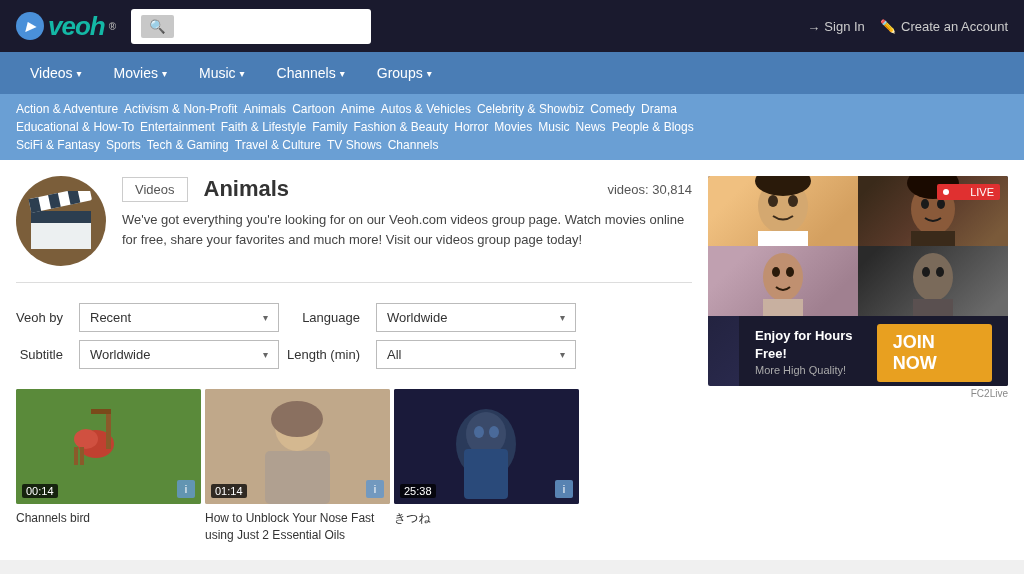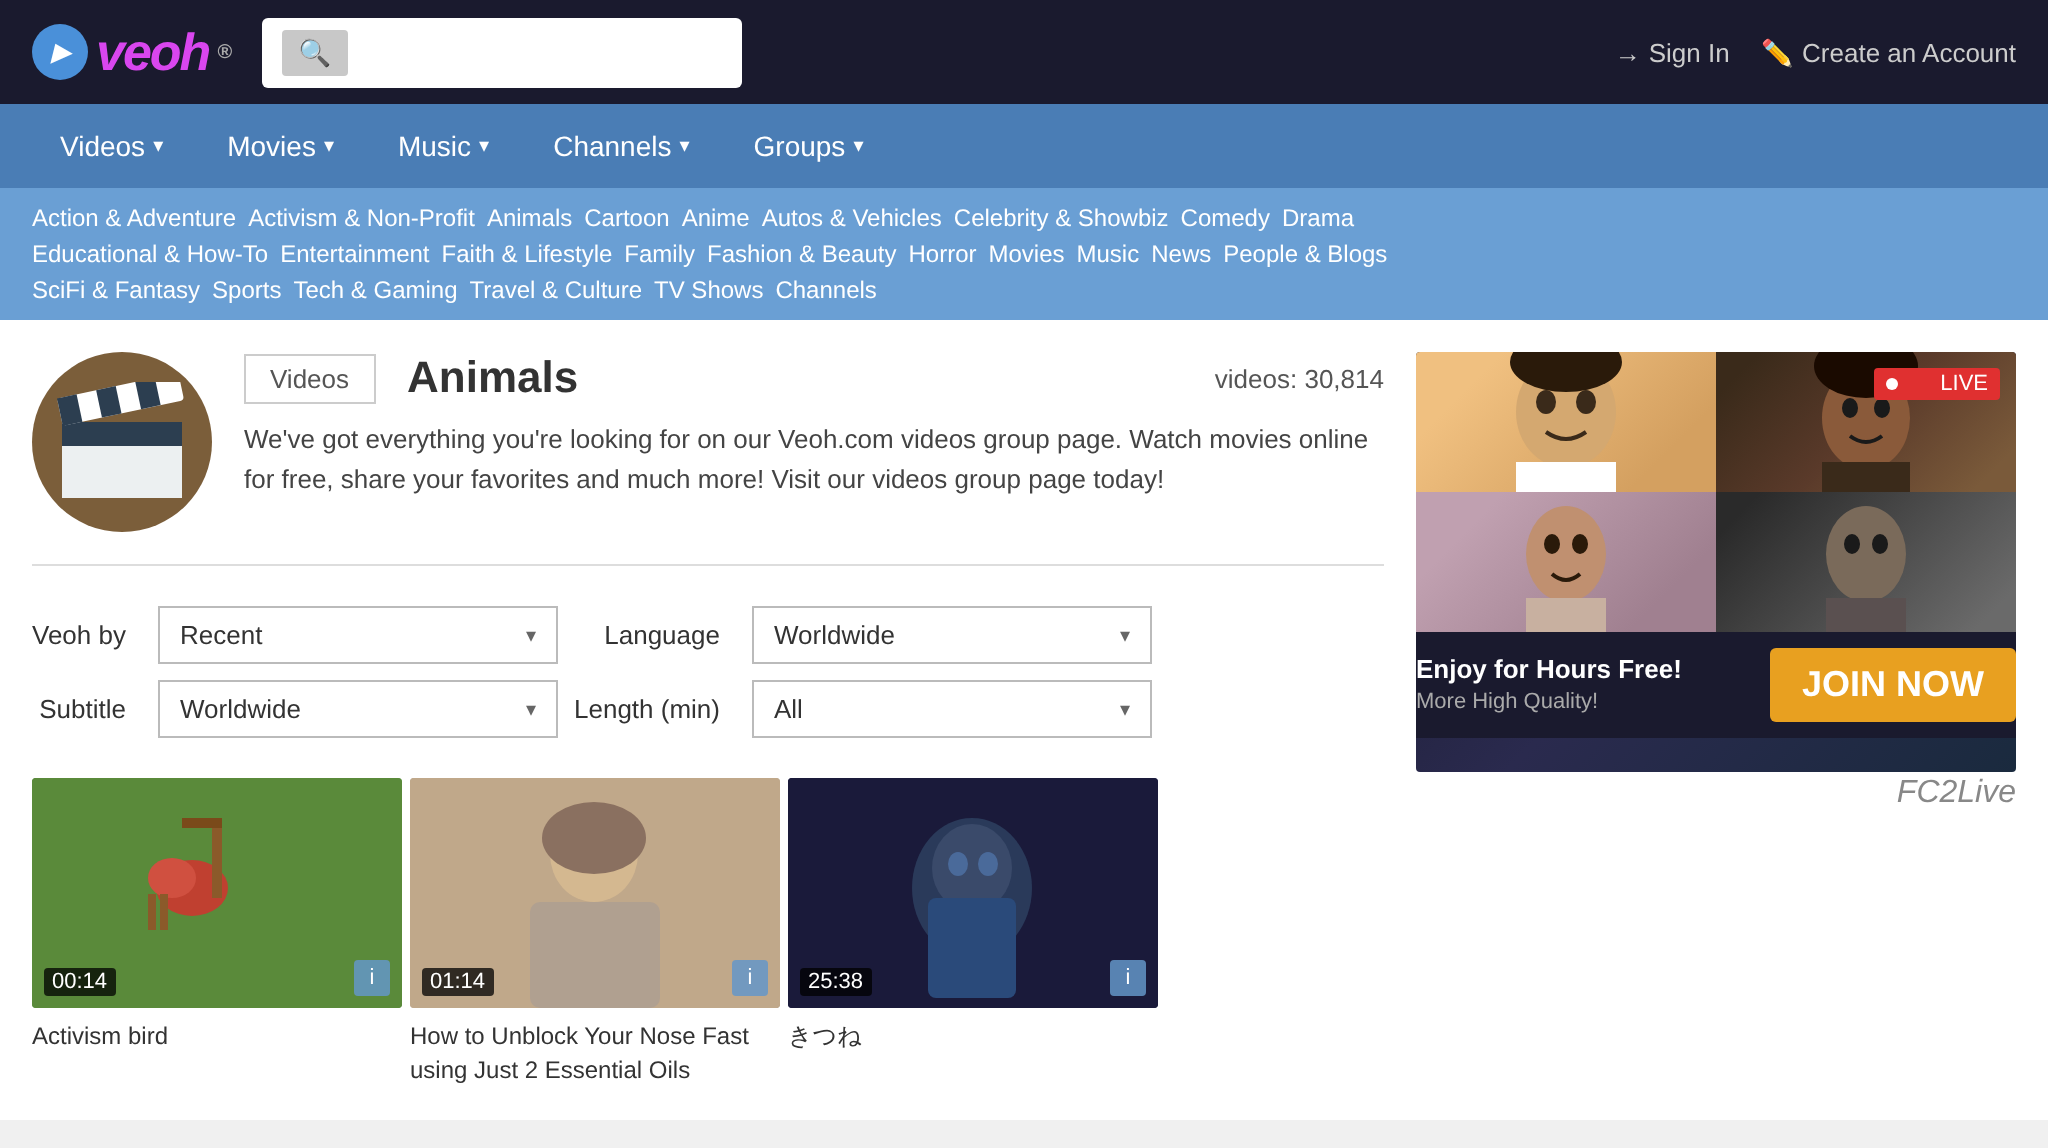--- a/index.html
+++ b/index.html
@@ -28,21 +28,21 @@
       background: #4a90d9;
       border-radius: 50%;
       width: 28px;
       height: 28px;
       display: inline-flex;
       align-items: center;
       justify-content: center;
       color: white;
       font-size: 12px;
     }
-    .logo-text { color: #d946ef; font-size: 26px; font-weight: bold; font-style: italic; }
+    .logo-text { color: #14b8a6; font-size: 26px; font-weight: bold; font-style: italic; }
     .logo-reg { font-size: 10px; color: #aaa; font-style: normal; vertical-align: super; }
     .search-bar {
       display: flex;
       align-items: center;
       background: white;
       border-radius: 3px;
       padding: 6px 10px;
       flex: 0 0 240px;
       gap: 8px;
     }
@@ -308,46 +308,46 @@
       align-items: center;
       justify-content: center;
     }
     .ad-img-1 { background: linear-gradient(135deg, #f0c080 20%, #d4a060 80%); }
     .ad-img-2 { background: linear-gradient(135deg, #3a2a1a 10%, #5a3a2a 50%, #7a5a3a 90%); }
     .ad-img-3 { background: linear-gradient(135deg, #c0a0b0 20%, #a08090 80%); }
     .ad-img-4 { background: linear-gradient(135deg, #2a2a2a 10%, #4a4a4a 50%, #6a6a6a 90%); }
     .ad-bottom {
       background: #1a1a2e;
       color: white;
-      padding: 8px 0;
+      padding: 8px 16px;
       display: flex;
       align-items: center;
       justify-content: space-between;
+      margin-left: 31px;
     }
     .ad-text-left {
       font-size: 13px;
       line-height: 1.4;
     }
     .ad-text-left .line1 { font-weight: bold; }
     .ad-text-left .line2 { color: #aaa; font-size: 11px; }
     .join-btn {
       background: #e8a020;
       color: white;
       font-size: 18px;
       font-weight: bold;
       padding: 8px 16px;
       border-radius: 3px;
       cursor: pointer;
     }
     .ad-footer {
       text-align: right;
-      font-size: 16px;
+      font-size: 10px;
       color: #888;
       margin-top: 2px;
-      font-style: italic;
     }
   </style>
 </head>
 <body>
 
 <div class="header">
   <div class="logo">
     <span class="logo-icon">▶</span>
     <span class="logo-text">veoh</span>
       <span class="logo-reg">®</span>
@@ -492,21 +492,21 @@
             <ellipse cx="80" cy="55" rx="18" ry="14" fill="#c04030"></ellipse>
             <ellipse cx="70" cy="50" rx="12" ry="10" fill="#d05040"></ellipse>
             <rect x="58" y="58" width="4" height="18" fill="#8b5a2a"></rect>
             <rect x="64" y="58" width="4" height="18" fill="#8b5a2a"></rect>
             <rect x="90" y="20" width="5" height="40" fill="#8b5a2a"></rect>
             <rect x="75" y="20" width="20" height="5" fill="#7a4a1a"></rect>
           </svg>
           <span class="video-duration">00:14</span>
           <div class="video-info-btn">i</div>
         </div>
-        <div class="video-title">Activism bird</div>
+        <div class="video-title">Channels bird</div>
       </div>
 
       <div class="video-card">
         <div class="video-thumb thumb-person">
           
           <svg width="185" height="115" viewBox="0 0 185 115">
             <rect width="185" height="115" fill="#c0a88a"></rect>
             <ellipse cx="92" cy="38" rx="22" ry="24" fill="#d4b890"></ellipse>
             <rect x="60" y="62" width="65" height="53" rx="5" fill="#b0a090"></rect>
             <ellipse cx="92" cy="30" rx="26" ry="18" fill="#8a7060"></ellipse>

